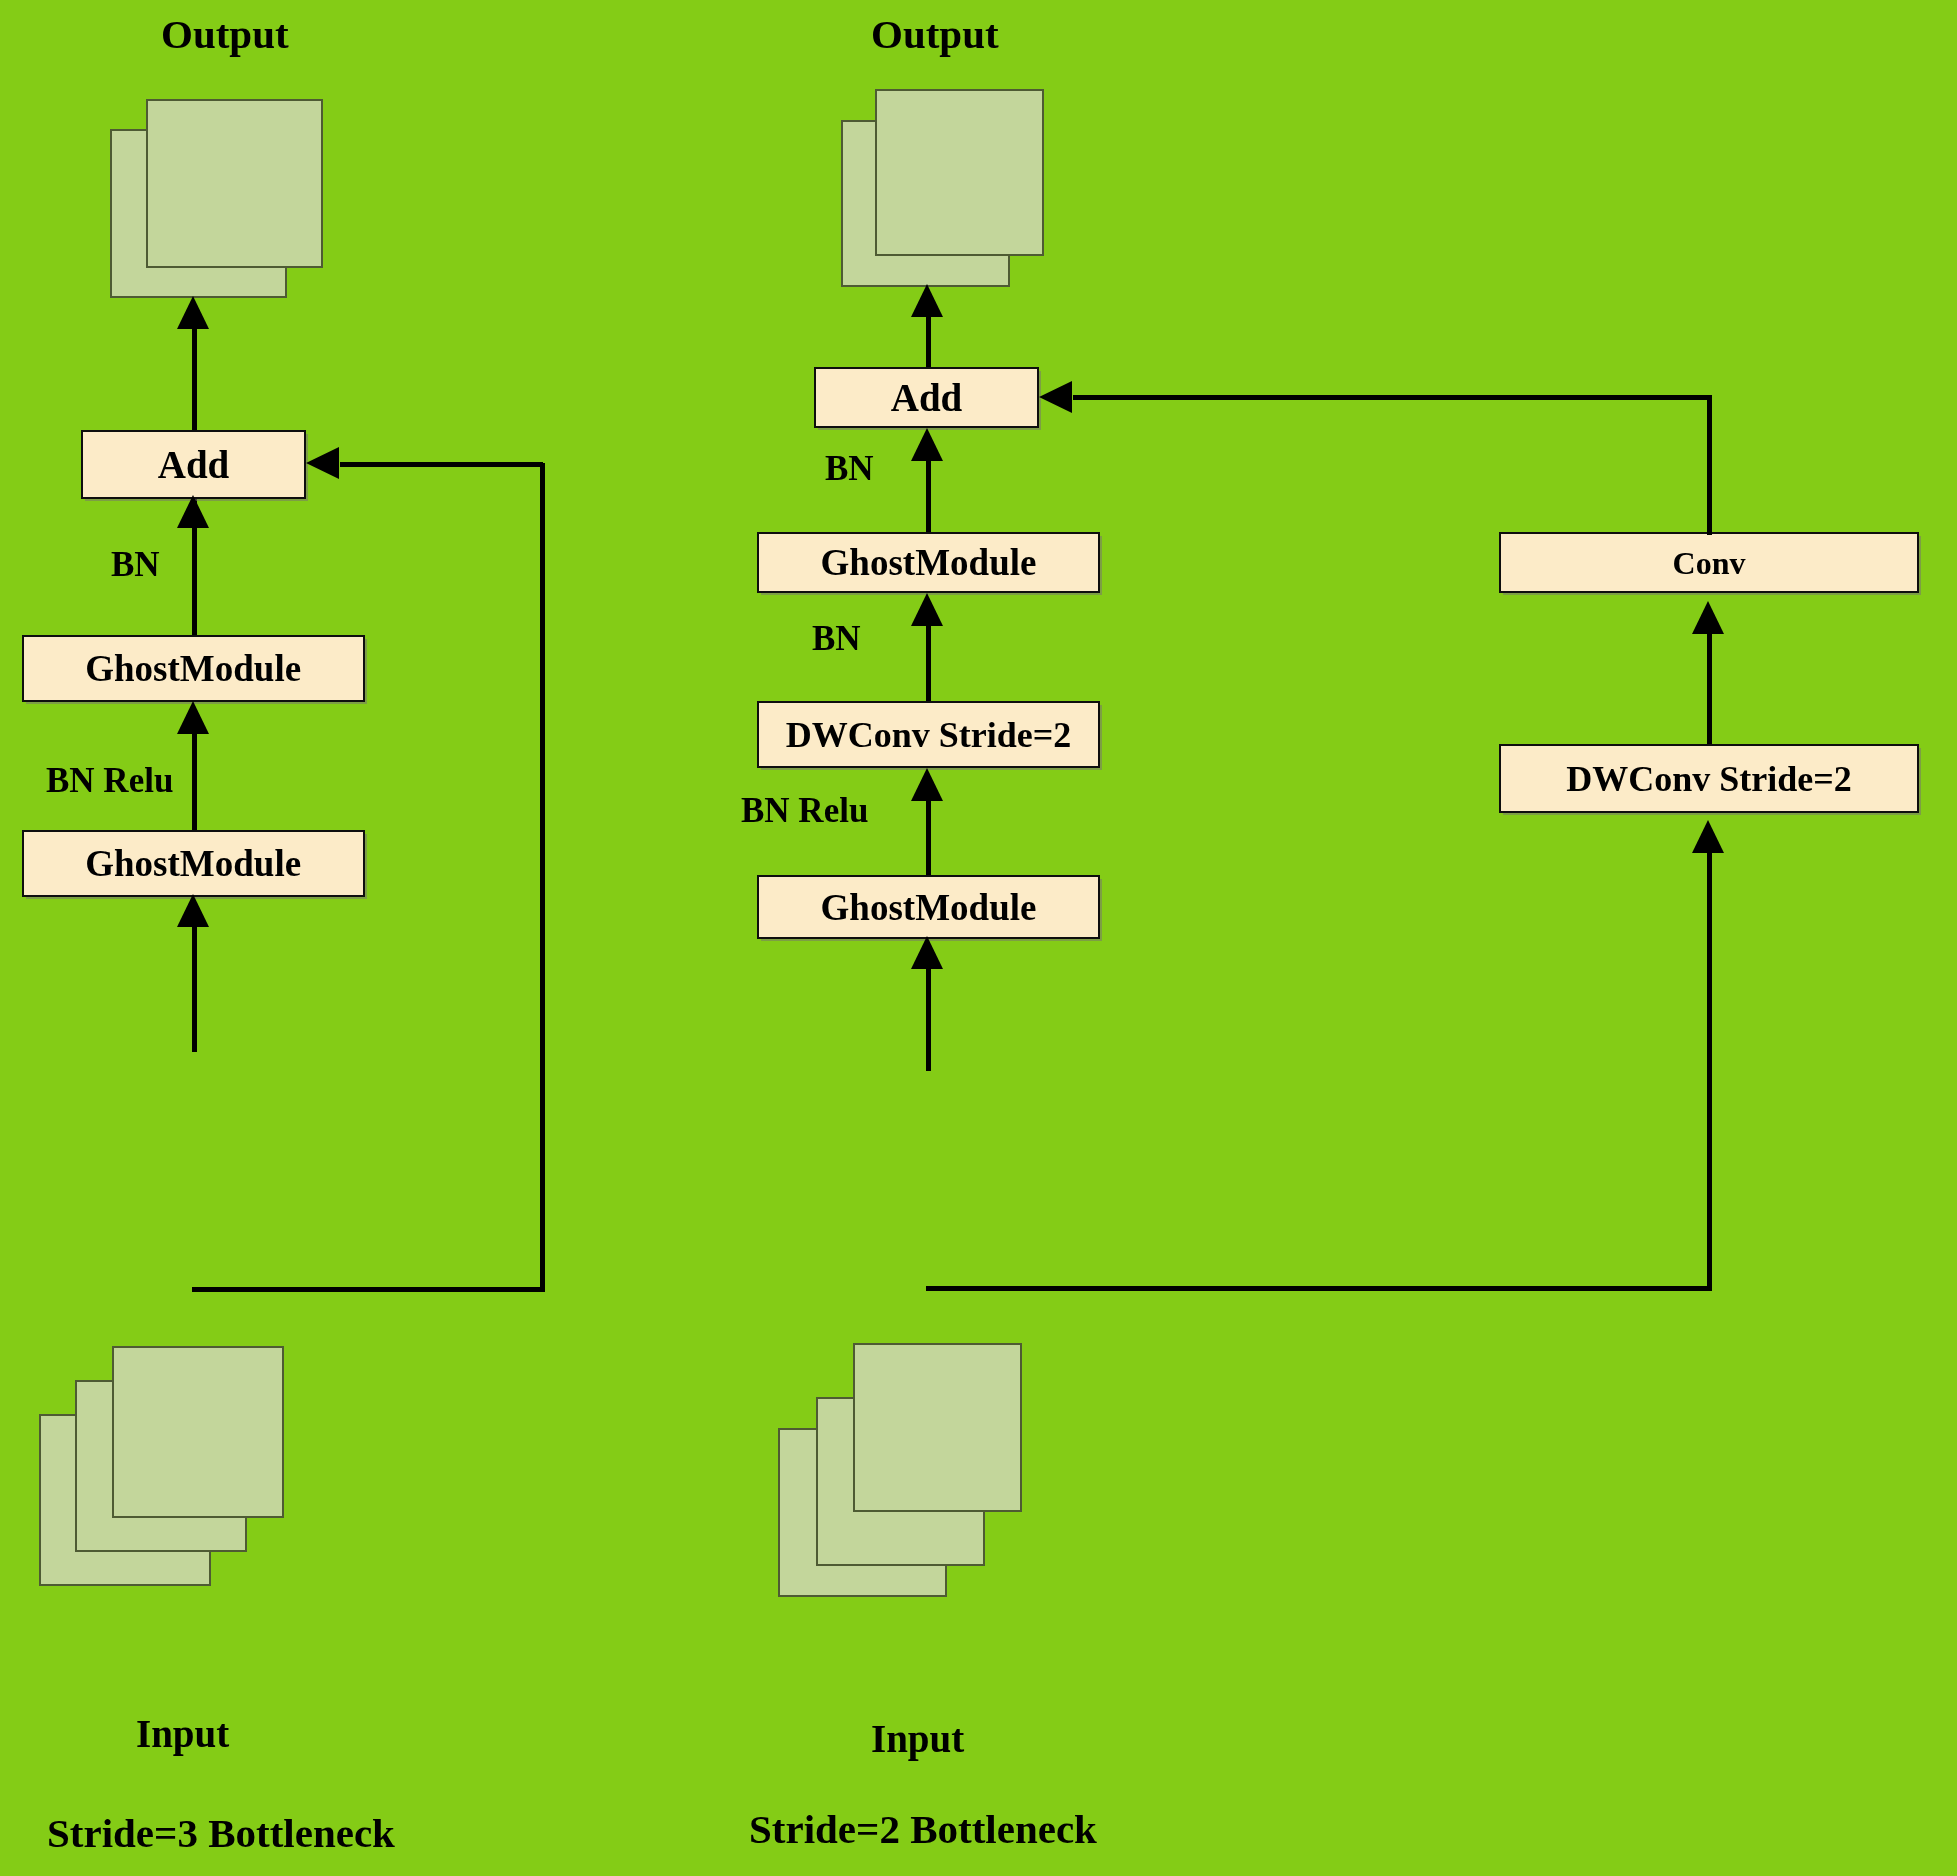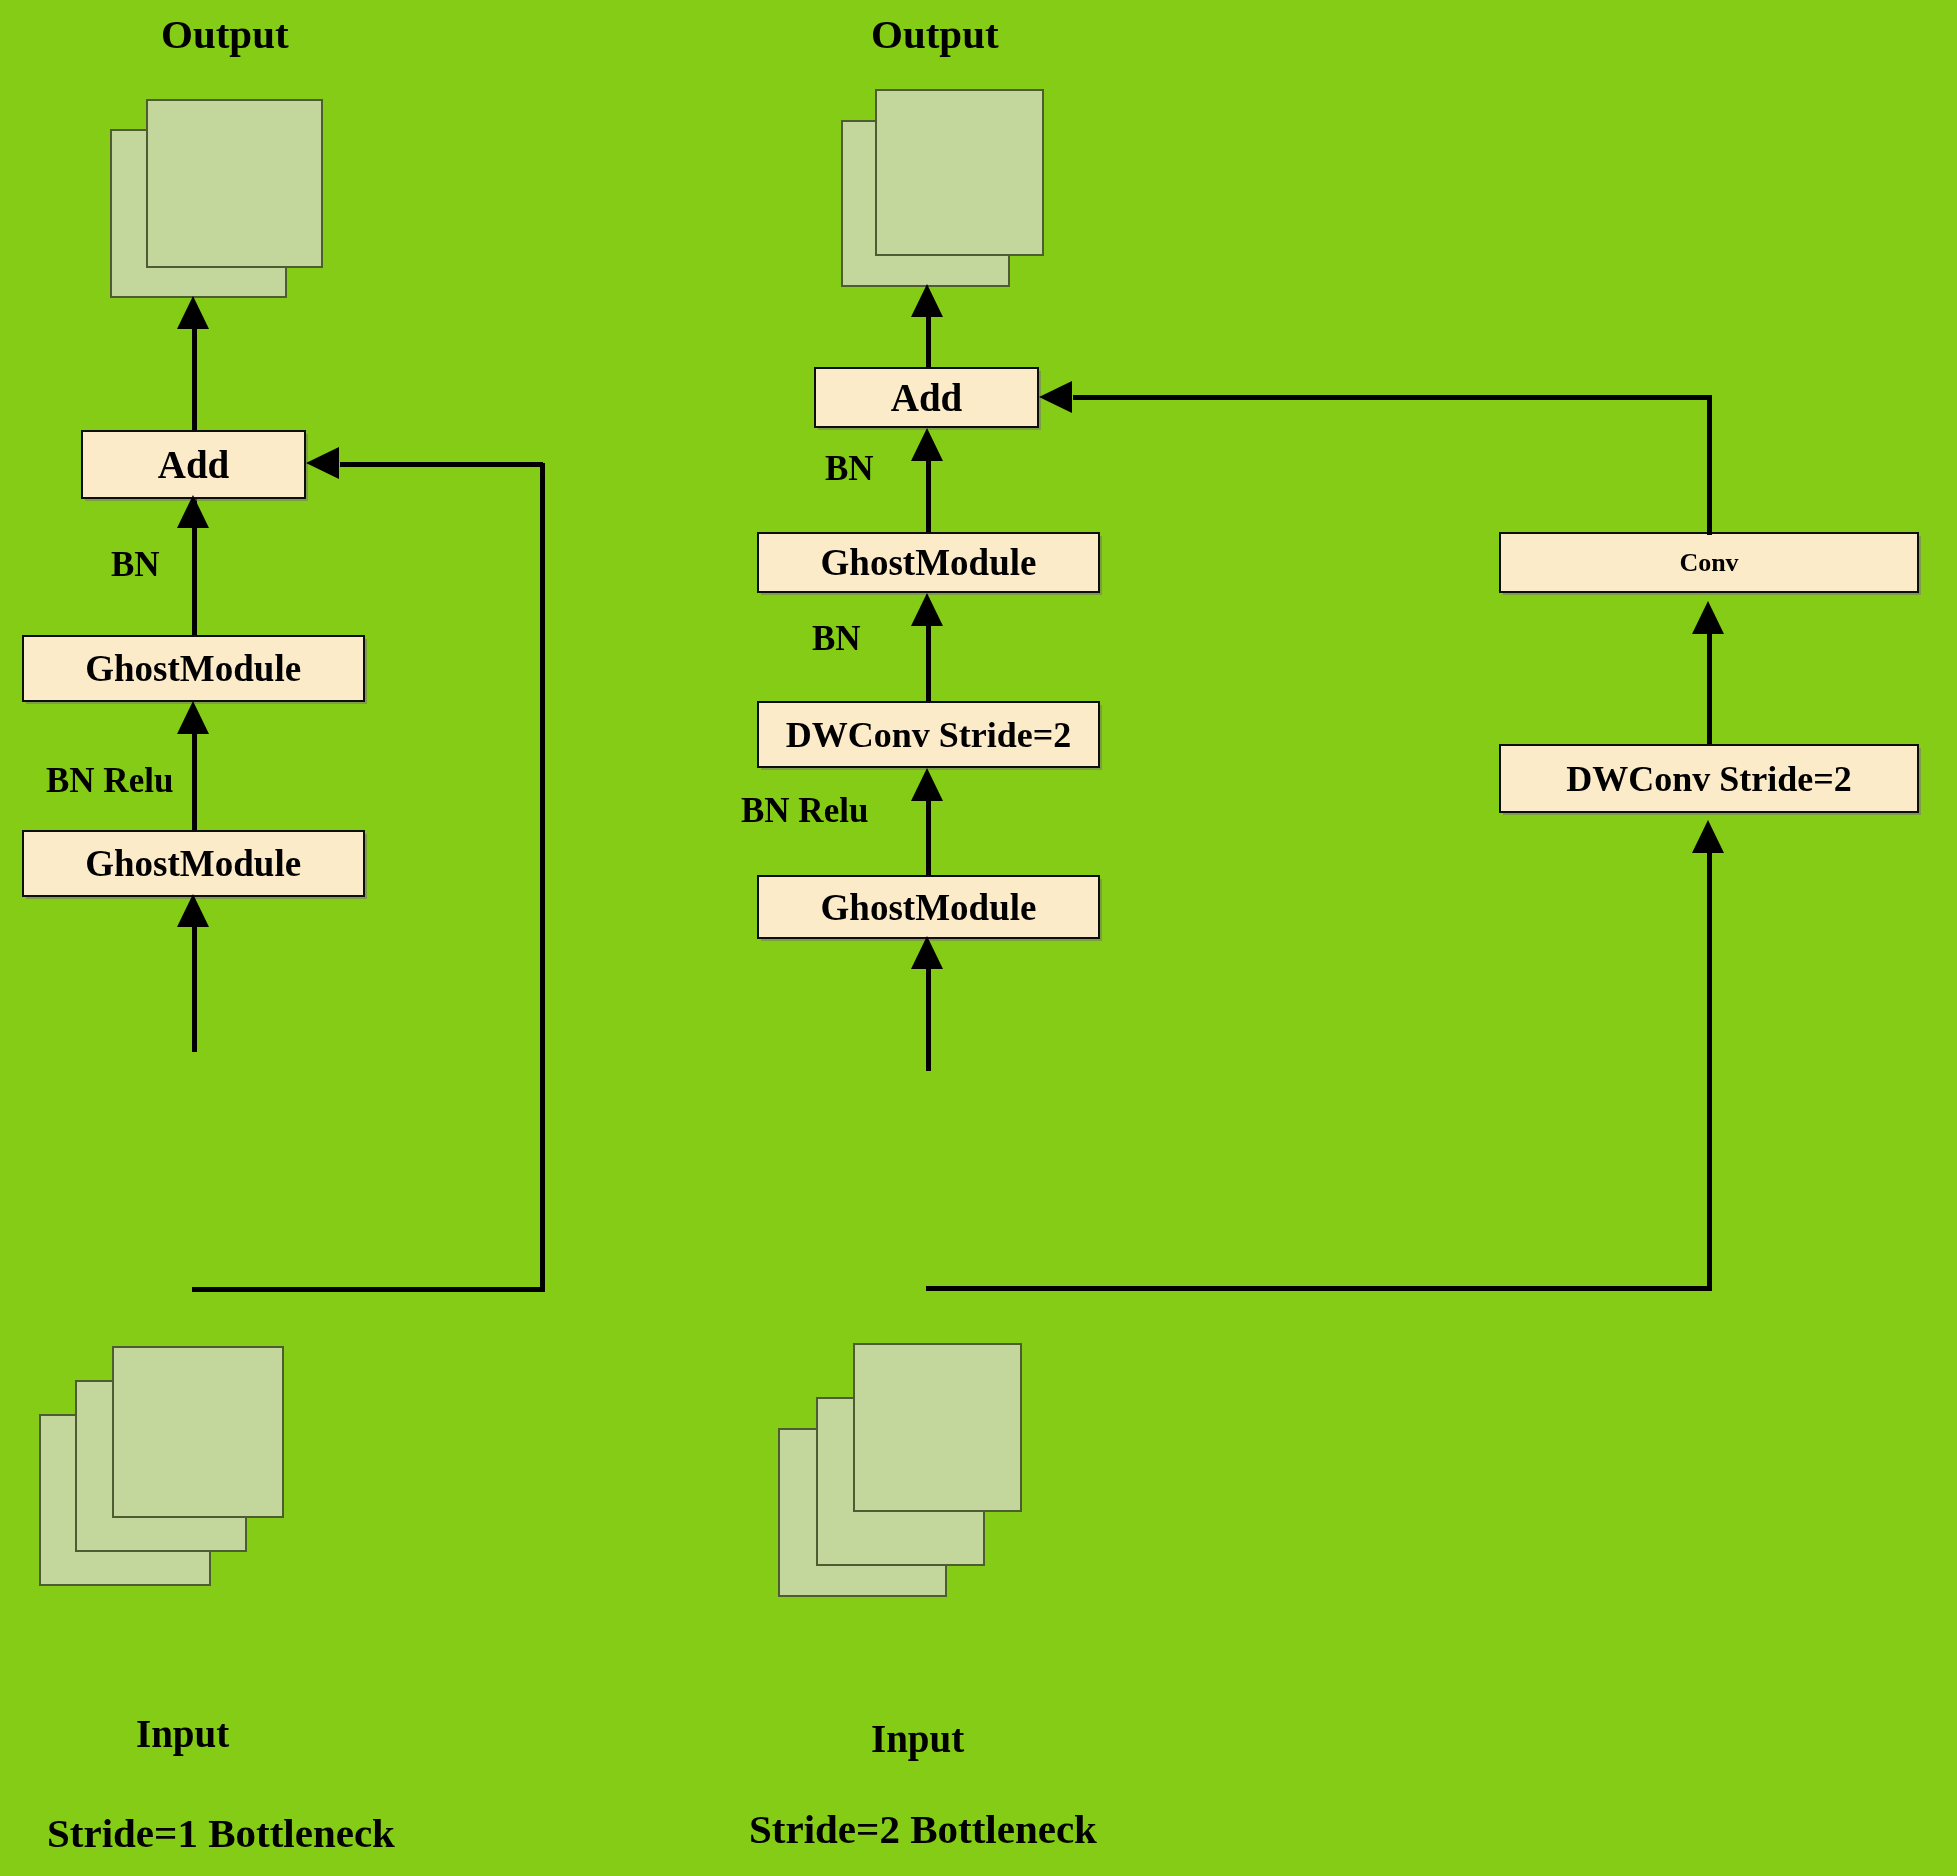--- a/index.html
+++ b/index.html
@@ -122,21 +122,21 @@
   <div class="vline" style="left:540px; top:463px; height:827px;"></div>
   <div class="hline" style="left:340px; top:462px; width:203px;"></div>
   <div class="arrow-left" style="left:306px; top:447px;"></div>
 
   <div class="sheet" style="left:39px; top:1414px; width:172px; height:172px;"></div>
   <div class="sheet" style="left:75px; top:1380px; width:172px; height:172px;"></div>
   <div class="sheet" style="left:112px; top:1346px; width:172px; height:172px;"></div>
 
   <div class="tlabel" style="left:136px; top:1714px; font-size:39px;">Input</div>
 
-  <div class="tlabel" style="left:47px; top:1813px; font-size:41px;">Stride=1 Bottleneck</div>
+  <div class="tlabel" style="left:47px; top:1813px; font-size:41px;">Stride=3 Bottleneck</div>
 
   <div class="tlabel" style="left:871px; top:13.8px; font-size:41px;">Output</div>
 
   <div class="sheet" style="left:841px; top:120px; width:169px; height:167px;"></div>
   <div class="sheet" style="left:875px; top:89px; width:169px; height:167px;"></div>
 
   <div class="vline" style="left:926px; top:313px; height:59px;"></div>
   <div class="arrow-up" style="left:911px; top:284px;"></div>
 
   <div class="box" style="left:814px; top:367px; width:225px; height:61px;">
@@ -179,21 +179,21 @@
   <div class="arrow-up" style="left:1692px; top:820px;"></div>
 
   <div class="box" style="left:1499px; top:744px; width:420px; height:69px;">
     <span class="box-label" style="font-size:36px;">DWConv Stride=2</span>
   </div>
 
   <div class="vline" style="left:1707px; top:628px; height:116px;"></div>
   <div class="arrow-up" style="left:1692px; top:601px;"></div>
 
   <div class="box" style="left:1499px; top:532px; width:420px; height:61px;">
-    <span class="box-label" style="font-size:26px;">Conv</span>
+    <span class="box-label" style="font-size:32px;">Conv</span>
   </div>
 
   <div class="vline" style="left:1707px; top:397px; height:138px;"></div>
   <div class="hline" style="left:1073px; top:395px; width:639px;"></div>
   <div class="arrow-left" style="left:1039px; top:381px;"></div>
 
   <div class="sheet" style="left:778px; top:1428px; width:169px; height:169px;"></div>
   <div class="sheet" style="left:816px; top:1397px; width:169px; height:169px;"></div>
   <div class="sheet" style="left:853px; top:1343px; width:169px; height:169px;"></div>
 

